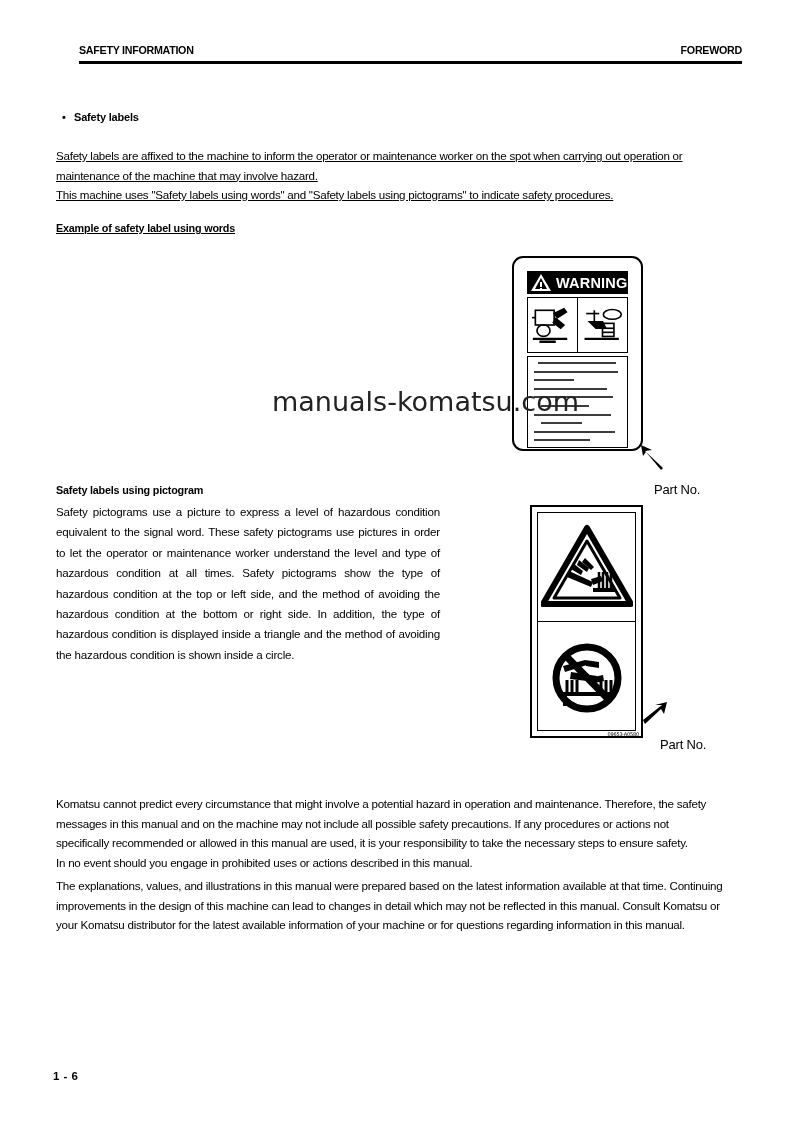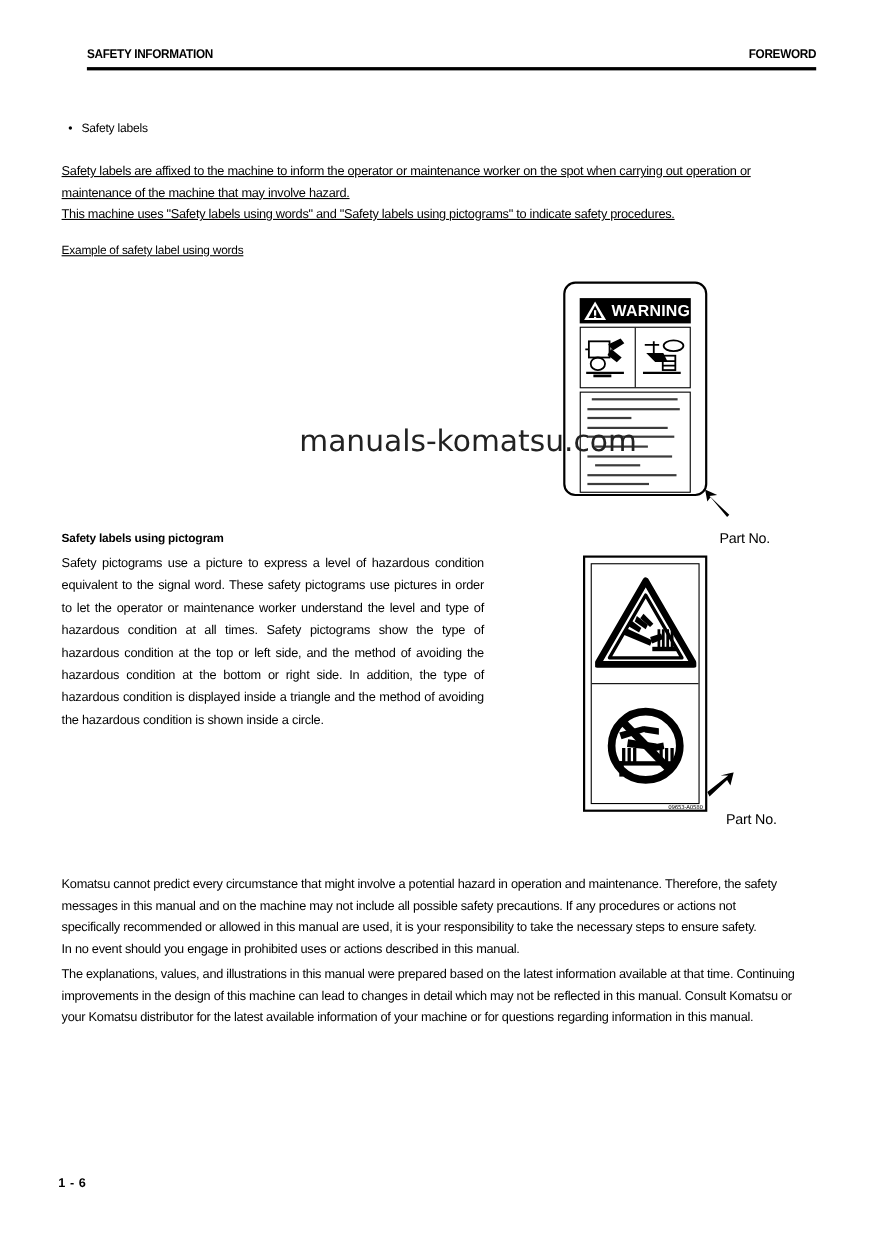--- a/index.html
+++ b/index.html
@@ -56,21 +56,21 @@
     height: 3px;
     background: #000000;
   }
 
   
   .bullet-head {
     position: absolute;
     left: 62px;
     top: 111px;
     font-size: 11px;
-    font-weight: normal;
+    font-weight: bold;
     letter-spacing: -0.2px;
   }
   .bullet-dot {
     display: inline-block;
     width: 12px;
   }
 
   .para {
     position: absolute;
     font-size: 11.6px;
@@ -79,21 +79,21 @@
     color: #000;
   }
   .p-intro    { left: 56px; top: 146px;  width: 668px; text-decoration: underline; }
   .p-body1    { left: 56px; top: 762px;  width: 668px; margin-top: 32px; }
   .p-body2    { left: 56px; top: 876px;  width: 668px; }
   .p-body3    { left: 56px; top: 966px;  width: 668px; }
 
   .sec-title {
     position: absolute;
     font-size: 10.8px;
-    font-weight: normal;
+    font-weight: bold;
     letter-spacing: -0.2px;
     text-decoration: underline;
     text-underline-offset: 1px;
   }
   .t-words     { left: 56px; top: 222px; }
   .t-pictogram { left: 56px; top: 484px; text-decoration: none; }
 
   .pictogram-para {
     position: absolute;
     left: 56px;

